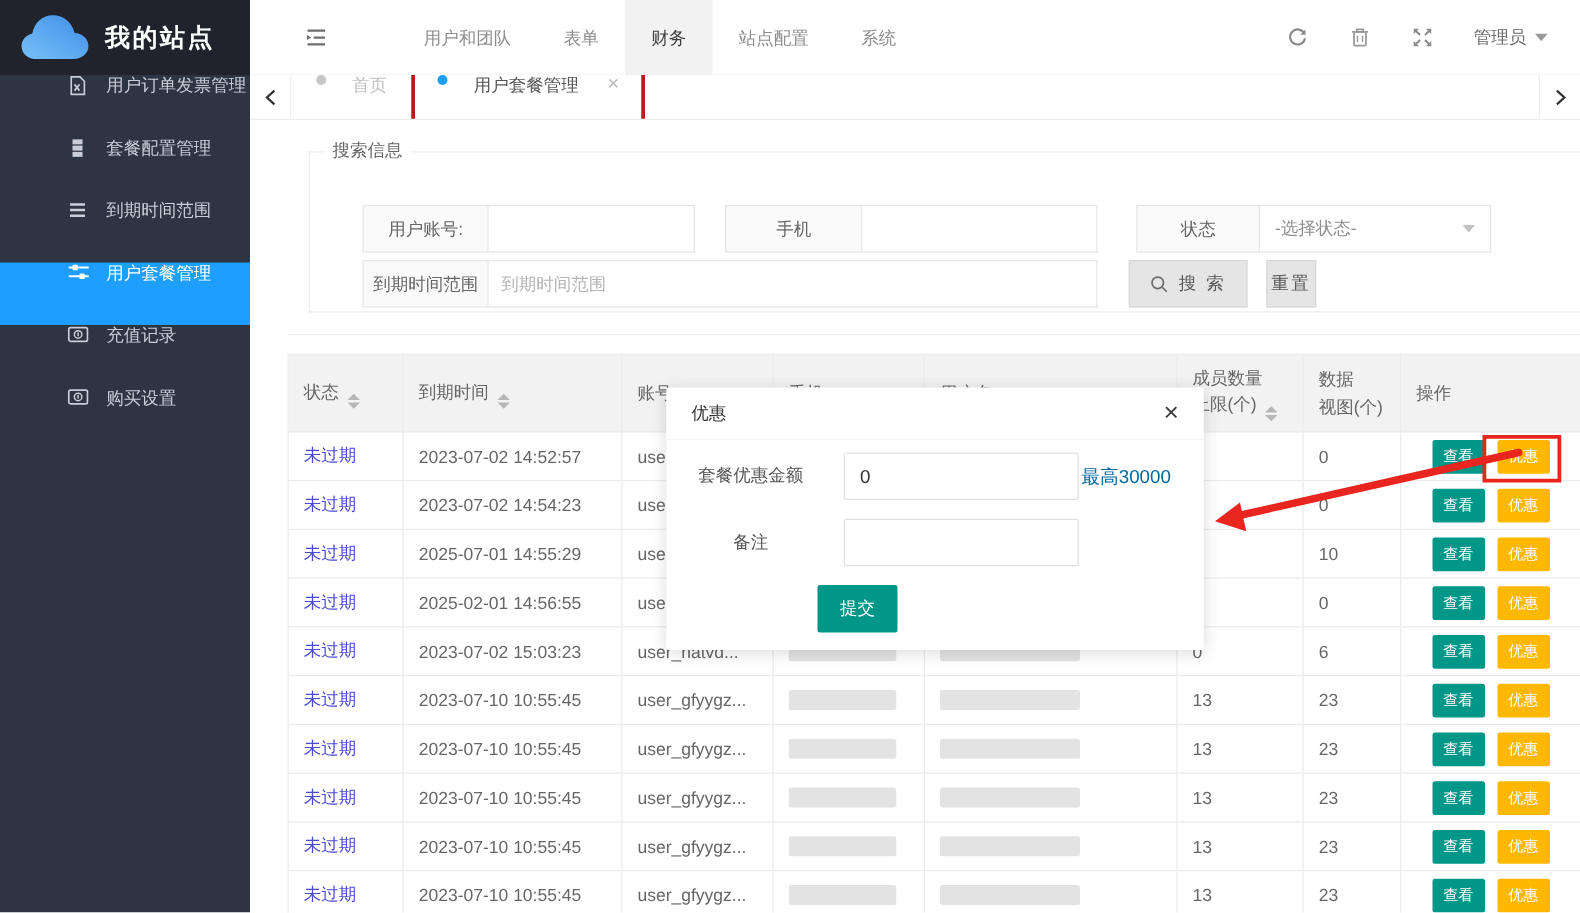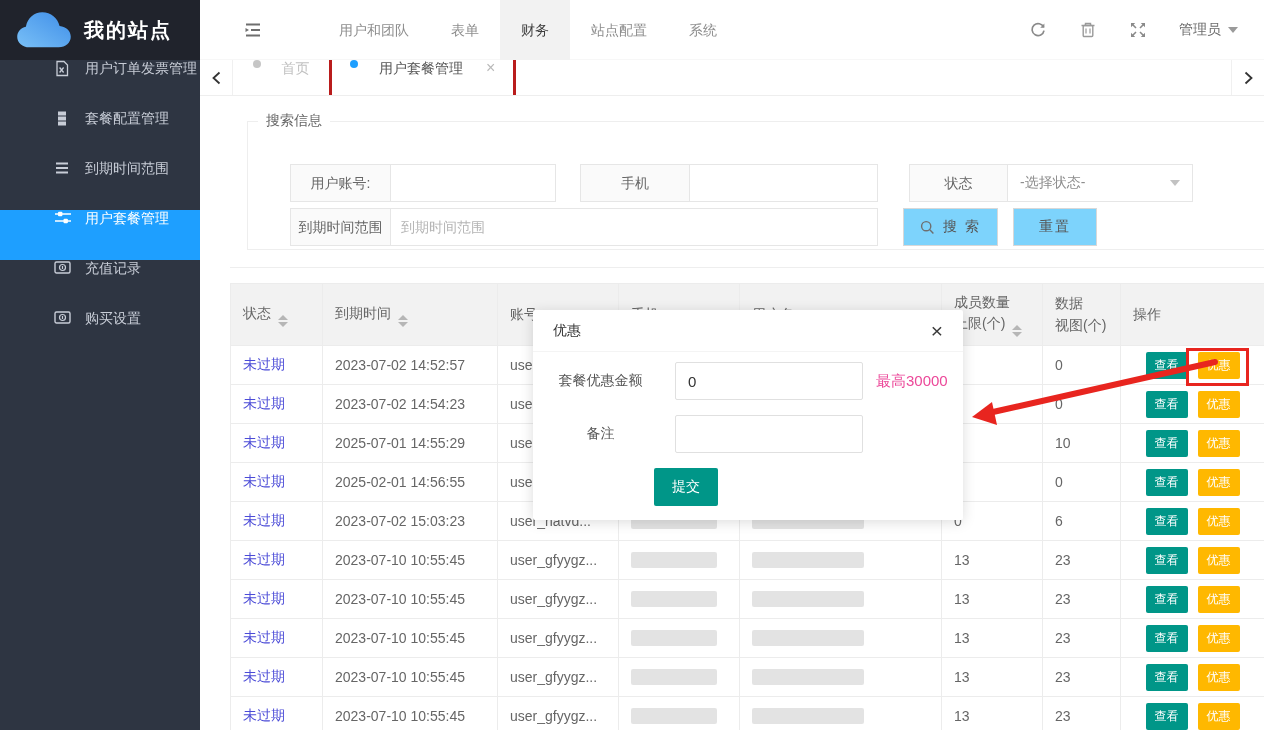--- a/index.html
+++ b/index.html
@@ -41,21 +41,21 @@
   fieldset.search{position:absolute;left:47px;top:16px;right:0;height:138px;border:1px solid #eee;border-right:none}
   fieldset.search legend{margin-left:10px;padding:0 8px;color:#666}
   .f-row{position:absolute;display:flex;align-items:center}
   .f-row.r1{top:34px;left:42px}
   .f-row.r2{top:78px;left:42px}
   .inlabel{height:38px;line-height:36px;background:#fafafa;border:1px solid #e6e6e6;text-align:center;color:#666;white-space:nowrap}
   .ininput{height:38px;border:1px solid #e6e6e6;border-left:none;padding:0 10px;color:#666;font-size:14px;outline:none;background:#fff}
   .ininput::placeholder{color:#b5b5b5}
   .inselect{height:38px;border:1px solid #e6e6e6;border-left:none;background:#fff;display:flex;align-items:center;padding:0 12px;color:#8e8e8e;position:relative;cursor:pointer}
   .inselect .caret-down{position:absolute;right:12px;border-top-color:#c2c2c2}
-  .btn-plain{height:38px;background:#7dd3fc;border:1px solid #d8d8d8;color:#565656;font-size:14px;display:flex;align-items:center;justify-content:center;gap:8px;cursor:pointer;letter-spacing:2px}
+  .btn-plain{height:38px;background:#e5e5e5;border:1px solid #d8d8d8;color:#565656;font-size:14px;display:flex;align-items:center;justify-content:center;gap:8px;cursor:pointer;letter-spacing:2px}
   .divider{position:absolute;left:30px;right:0;top:171px;height:1px;background:#eee}
 
   
   .table-wrap{position:absolute;left:30px;top:187px;width:1034px}
   table{border-collapse:collapse;table-layout:fixed;width:1034px}
   th,td{border:1px solid #ececec}
   thead th{background:#f2f2f2;color:#666;font-weight:normal;height:62px;padding:0 12px;text-align:left;line-height:1.55}
   td{height:39px;padding:0 12px;color:#666;background:#fff;white-space:nowrap;overflow:hidden}
   td.c-actions{text-align:center;padding:0 4px}
   .status-text{color:#4B4BD7}
@@ -69,21 +69,21 @@
 
   
   .modal{position:absolute;left:533px;top:310px;width:430px;height:210px;background:#fff;box-shadow:0 2px 14px rgba(0,0,0,.14);z-index:10;border-radius:2px}
   .modal-h{height:42px;display:flex;align-items:center;padding:0 20px;color:#333;border-bottom:1px solid #f4f4f4}
   .modal-x{margin-left:auto;font-size:21px;color:#3a3a3a;cursor:pointer;line-height:1}
   .m-row{position:absolute;display:flex;align-items:center;left:0;width:100%}
   .m-row.r1{top:52px}
   .m-row.r2{top:105px}
   .m-label{width:95px;margin-left:20px;text-align:center;color:#555;white-space:nowrap}
   .m-input{width:188px;height:38px;border:1px solid #e0e0e0;padding:0 12px;font-size:15px;color:#333;margin-left:27px;outline:none;border-radius:2px}
-  .m-hint{color:#ec4899;font-size:15px;margin-left:13px}
+  .m-hint{color:#0369a1;font-size:15px;margin-left:2px}
   .m-submit{position:absolute;left:121px;top:158px;width:64px;height:38px;background:#009688;color:#fff;border:none;font-size:14px;border-radius:2px;cursor:pointer}
 
   
   .annot{position:absolute;left:0;top:0;width:1264px;height:730px;pointer-events:none;z-index:20}
   .red-box{position:absolute;left:1186px;top:348px;width:63px;height:38px;border:3px solid #e8251f;z-index:21;pointer-events:none}
 </style>
 </head>
 <body>
 
 <aside class="sidebar">
@@ -255,21 +255,21 @@
       <input class="ininput" style="width: 487px;" placeholder="到期时间范围">
       <span style="width:25px"></span>
       <button class="btn-plain" style="width:95px">
         <svg width="15" height="15" viewBox="0 0 15 15">
             <circle cx="6.2" cy="6.2" r="4.6" fill="none" stroke="#6e6e6e" stroke-width="1.4"></circle>
             <path d="M9.8 9.8l3.6 3.6" stroke="#6e6e6e" stroke-width="1.4"></path>
           </svg>
         <span>搜 索</span>
       </button>
       <span style="width:15px"></span>
-      <button class="btn-plain" style="width:84px">
+      <button class="btn-plain" style="width:40px">
         <span>重置</span>
       </button>
     </div>
   </fieldset>
 
   <div class="divider"></div>
 
   <div class="table-wrap">
     <table>
       <colgroup id="cols">

